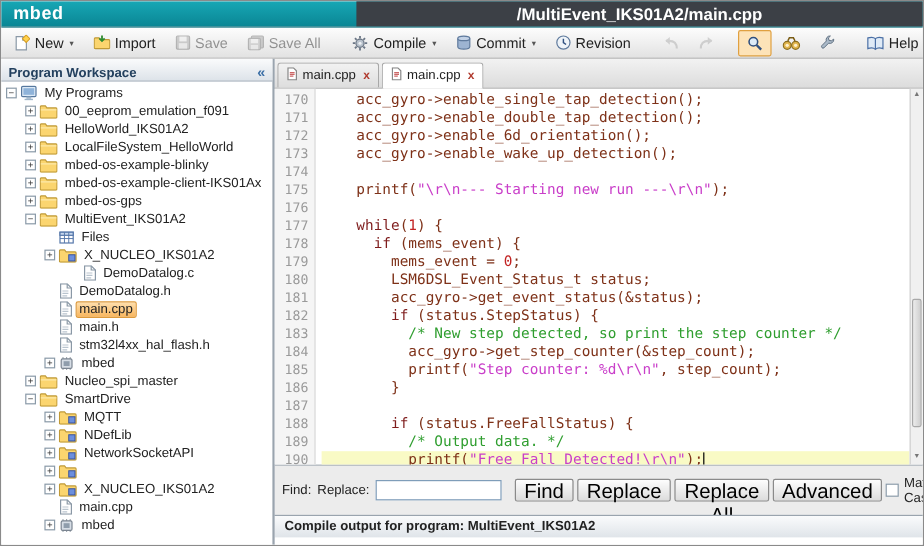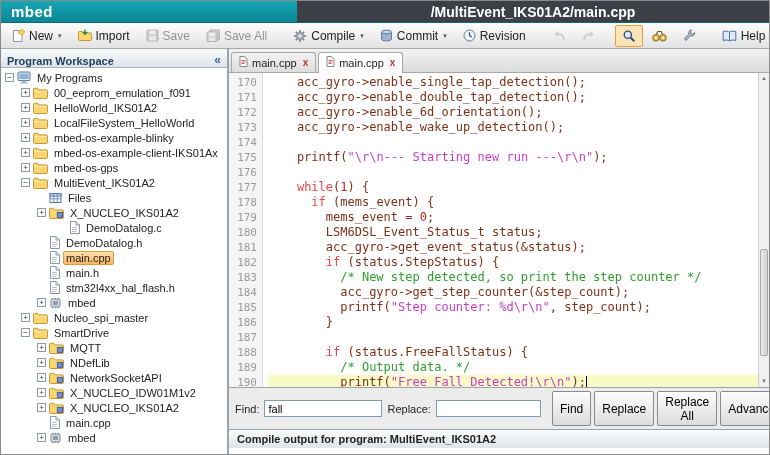--- a/index.html
+++ b/index.html
@@ -39,38 +39,38 @@
 .tab.active{background:#fff;position:relative;top:1px;padding-bottom:4px}
 .tab-close{color:#b03a2e;font-weight:bold;font-size:10px;margin-left:2px}
 
 .code{flex:1;display:flex;min-height:0;position:relative;background:#fff}
 .gutter{flex:0 0 34px;background:#f5f5f5;border-right:1px solid #d9d9d9;text-align:right;padding:2px 5px 0 0;color:#9a9a9a;font:11px "DejaVu Sans Mono","Liberation Mono",monospace;line-height:15px}
 .gut-ln{height:15px}
 .codelines{flex:1;font:12px "DejaVu Sans Mono","Liberation Mono",monospace;line-height:15px;white-space:pre;padding:2px 0 0 5px;overflow:hidden}
 .code-ln{height:15px}
 .code-ln.current{background:#f9fac5}
 .tok-p{color:#7e3118}
-.tok-k{color:#ef4444}
+.tok-k{color:#7f1d1d}
 .tok-s{color:#c93ec9}
 .tok-c{color:#2f9e2f}
 .tok-n{color:#c22222}
 .cursor{display:inline-block;width:1px;height:12px;background:#000;vertical-align:-2px}
 .vscroll{flex:0 0 11px;background:#f0f0f0;border-left:1px solid #d0d0d0;position:relative}
 .vs-arrow{position:absolute;left:0;width:100%;height:11px;color:#777;font-size:6px;text-align:center;line-height:11px}
 .vs-up{top:0}.vs-down{bottom:0}
 .vs-thumb{position:absolute;left:1px;right:1px;top:56%;height:34%;background:linear-gradient(90deg,#ececec,#cfcfcf);border:1px solid #a8a8a8;border-radius:2px}
 
 .findbar{flex:0 0 42px;border-top:1px solid #9aa4ae;background:#ececec;padding:3px 6px;display:flex;flex-direction:row;gap:3px}
 .find-row{display:flex;align-items:center;gap:5px}
 .find-row label{font-size:11px}
 .find-input{height:17px;border:1px solid #7f9db9;font-size:11px;padding:0 3px;font-family:inherit;background:#fff}
 #find-input{width:118px}
 #replace-input{width:105px}
 .find-buttons{display:flex;gap:3px;margin-left:6px}
-.fbtn{height:35px;padding:0 7px;font-size:12px;border:1px solid #8a8a8a;border-radius:2px;background:linear-gradient(#fdfdfd,#dcdcdc);font-family:inherit}
+.fbtn{height:19px;padding:0 7px;font-size:17px;border:1px solid #8a8a8a;border-radius:2px;background:linear-gradient(#fdfdfd,#dcdcdc);font-family:inherit}
 .opt{display:flex;align-items:center;gap:4px;margin-right:16px}
 .cb{width:11px;height:11px;border:1px solid #8a9aa8;background:#fff;flex:0 0 11px}
 
 .output-header{flex:0 0 19px;border-top:1px solid #9aa4ae;background:linear-gradient(#fafbfc,#dfe4e9);display:flex;align-items:center;padding:0 8px;font-weight:bold;color:#222}
 .output-body{flex:0 0 6px;background:#fff}
 </style>
 </head>
 <body>
 
 <div id="app">
@@ -439,21 +439,20 @@
             <span class="tree-lbl">NetworkSocketAPI</span>
           </div>
           <div class="tree-row" style="padding-left:36px">
             <span class="exp">+</span>
             <span class="tree-ico">
               <svg width="15" height="12" viewBox="0 0 15 12">
                 <path d="M.5 2.2c0-.5.4-.9.9-.9h3.4l1.3 1.6h7.5c.5 0 .9.4.9.9v6.8c0 .5-.4.9-.9.9H1.4c-.5 0-.9-.4-.9-.9z" fill="#fbd56f" stroke="#c09a37"></path>
                 <rect x="8.3" y="5.3" width="5.2" height="5.2" fill="#6c8fdd" stroke="#35509c" stroke-width=".8"></rect>
               </svg>
             </span>
-            <span class="tree-lbl">X_NUCLEO_IDW01M1v2</span>
           </div>
           <div class="tree-row" style="padding-left:36px">
             <span class="exp">+</span>
             <span class="tree-ico">
               <svg width="15" height="12" viewBox="0 0 15 12">
                 <path d="M.5 2.2c0-.5.4-.9.9-.9h3.4l1.3 1.6h7.5c.5 0 .9.4.9.9v6.8c0 .5-.4.9-.9.9H1.4c-.5 0-.9-.4-.9-.9z" fill="#fbd56f" stroke="#c09a37"></path>
                 <rect x="8.3" y="5.3" width="5.2" height="5.2" fill="#6c8fdd" stroke="#35509c" stroke-width=".8"></rect>
               </svg>
             </span>
             <span class="tree-lbl">X_NUCLEO_IKS01A2</span>
@@ -531,21 +530,20 @@
         <div class="vscroll">
           <div class="vs-arrow vs-up">▲</div>
           <div class="vs-thumb"></div>
           <div class="vs-arrow vs-down">▼</div>
         </div>
       </div>
 
       <div class="findbar">
         <div class="find-row">
           <label>Find:</label>
-          <input id="find-input" class="find-input" value="fall" style="">
           <label>Replace:</label>
           <input id="replace-input" class="find-input" value="" style="">
           <span id="find-buttons" class="find-buttons">
               <button class="fbtn">Find</button>
               <button class="fbtn">Replace</button>
               <button class="fbtn">Replace All</button>
               <button class="fbtn">Advanced</button>
             </span>
         </div>
         <div class="find-row" id="find-options">

